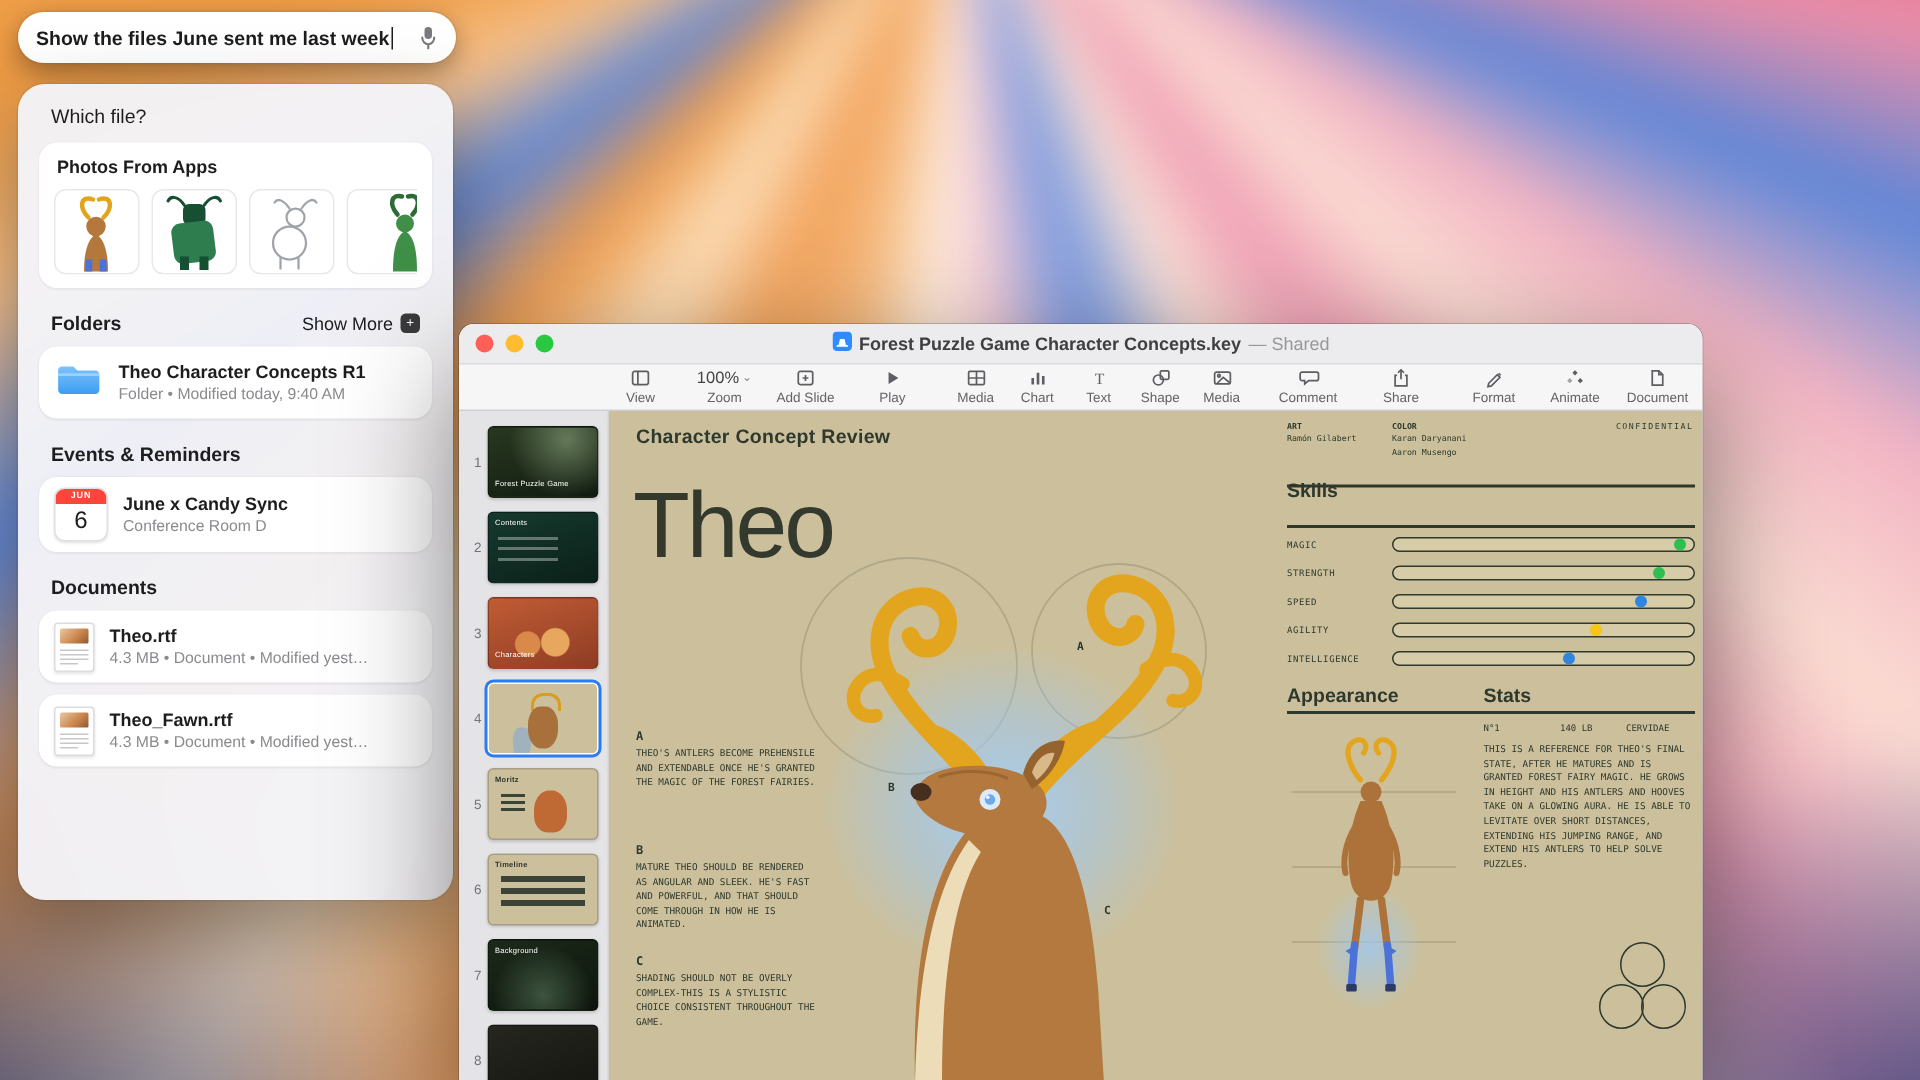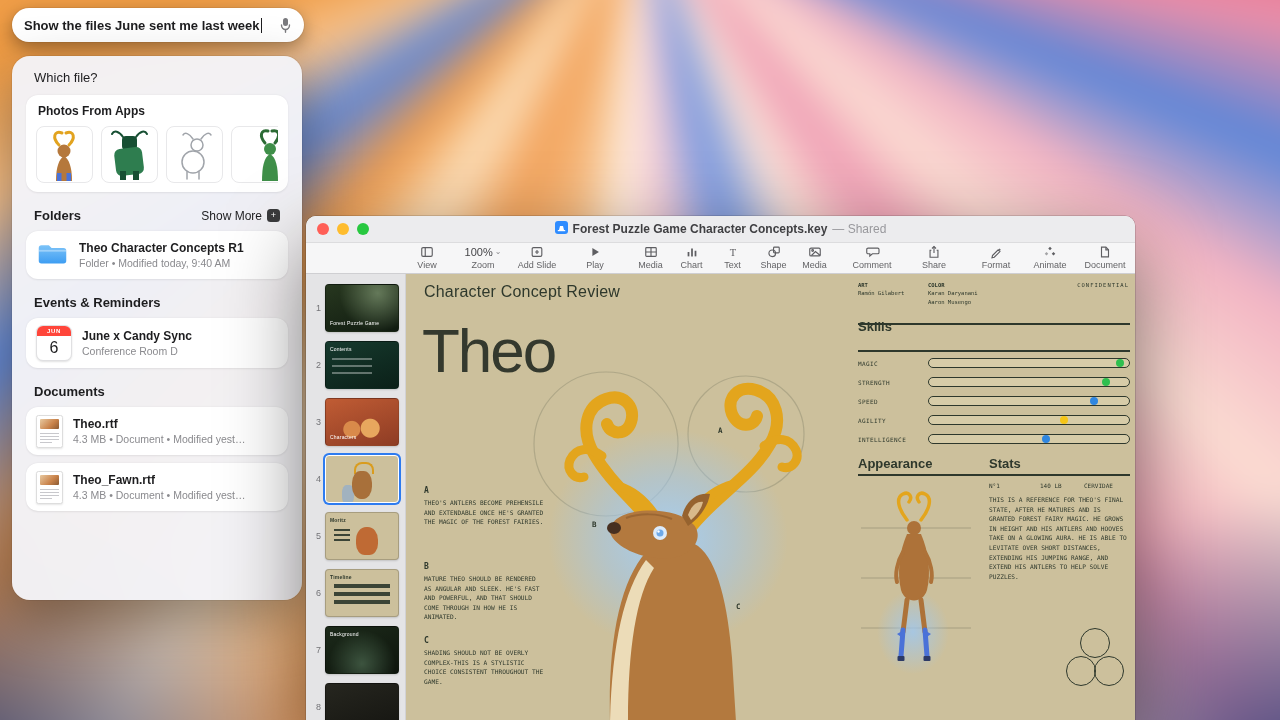--- a/index.html
+++ b/index.html
@@ -107,21 +107,21 @@
   .t5::before{content:"";position:absolute;left:8px;top:16px;width:16px;height:14px;
     background:repeating-linear-gradient(180deg,#3b4436 0 2px,transparent 2px 5px);}
   .t6::after{content:"";position:absolute;left:8px;top:14px;right:8px;height:22px;
     background:repeating-linear-gradient(180deg,#3b4436 0 4px,transparent 4px 8px);}
   .t7{background:linear-gradient(160deg,#1c2a1a,#0d140c);}
   .t7::after{content:"";position:absolute;inset:0;background:radial-gradient(circle at 50% 80%,rgba(140,190,150,.35),transparent 65%);}
   .t8{background:linear-gradient(160deg,#26261f,#151511);}
 
   
   .canvas{flex:1;position:relative;background:#ccc09c;overflow:hidden;}
-  .slide-header{position:absolute;left:18px;top:9px;font-size:16px;font-weight:400;letter-spacing:.2px;color:#2e382c;}
+  .slide-header{position:absolute;left:18px;top:9px;font-size:13px;font-weight:700;letter-spacing:.2px;color:#2e382c;}
   .mono{font-family:"DejaVu Sans Mono",monospace;color:#2e382c;}
   .credit{position:absolute;top:7px;font-size:5.5px;line-height:1.5;}
   .credit b{display:block;font-weight:700;}
   .confidential{position:absolute;right:6px;top:8px;font-size:5.5px;letter-spacing:1px;}
   .rule{position:absolute;left:452px;width:272px;background:#2e382c;}
   .sec-label{position:absolute;font-size:13px;font-weight:600;color:#2e382c;}
   .slide-title{position:absolute;left:16px;top:46px;font-size:62px;font-weight:500;
     letter-spacing:-2px;color:#34392e;line-height:1;}
   .skill-row{position:absolute;left:452px;width:272px;height:10px;display:flex;align-items:center;}
   .skill-name{font-family:"DejaVu Sans Mono",monospace;font-size:6px;letter-spacing:.4px;color:#2e382c;width:70px;flex:0 0 auto;}

